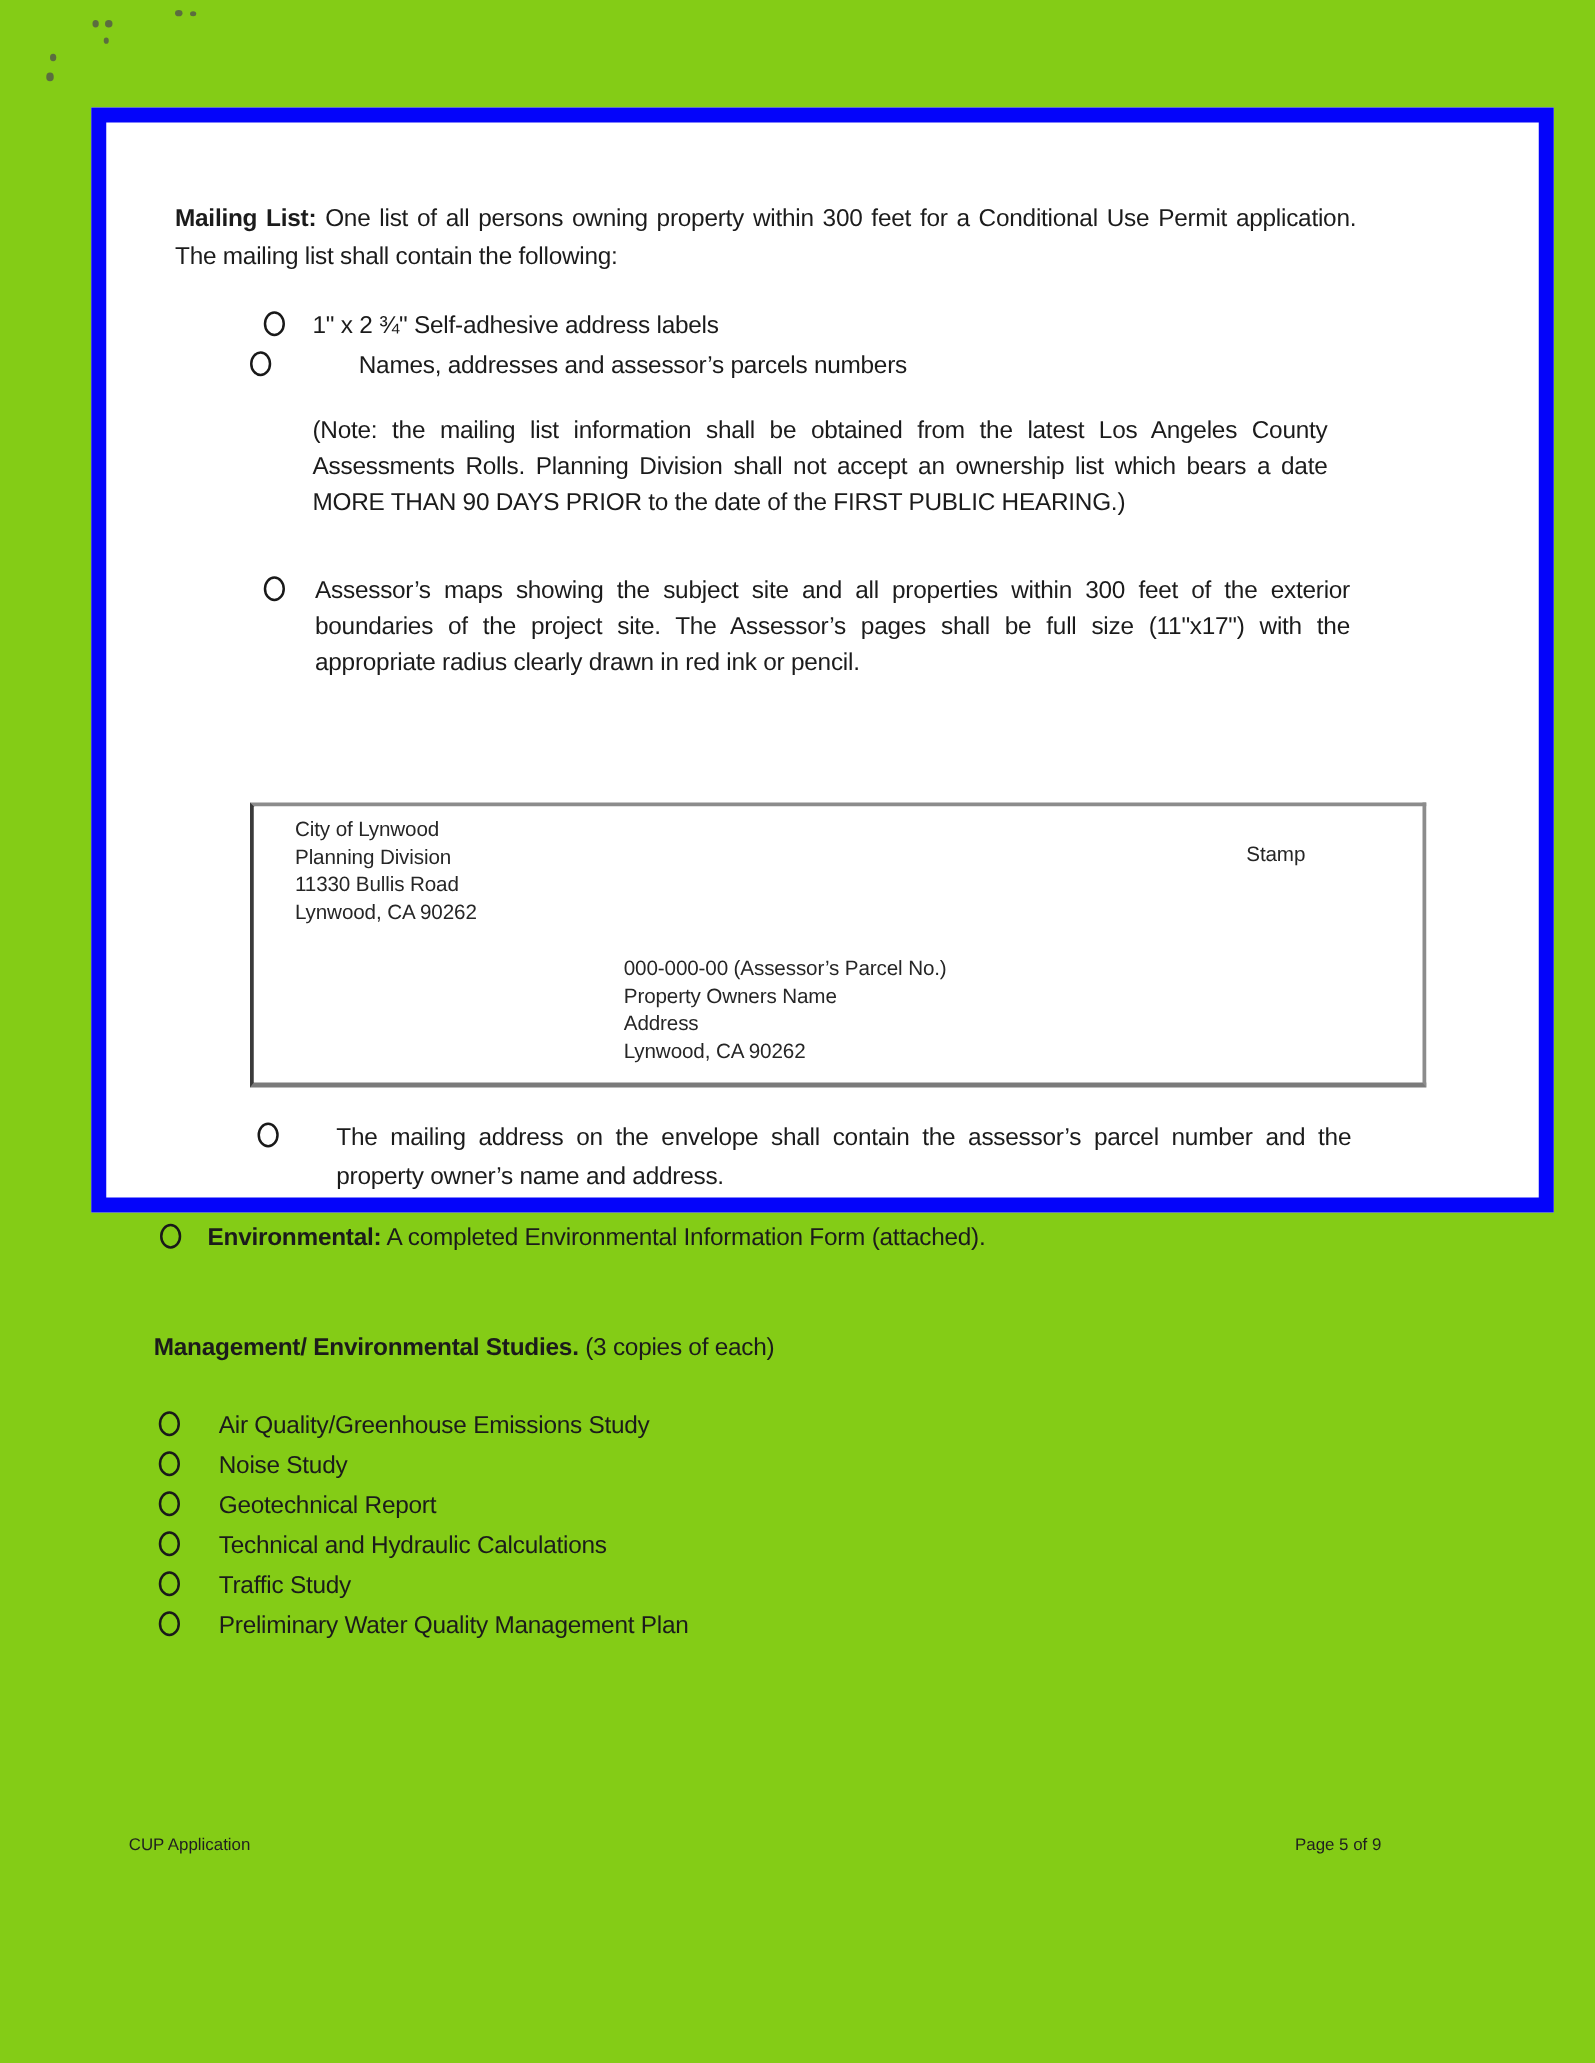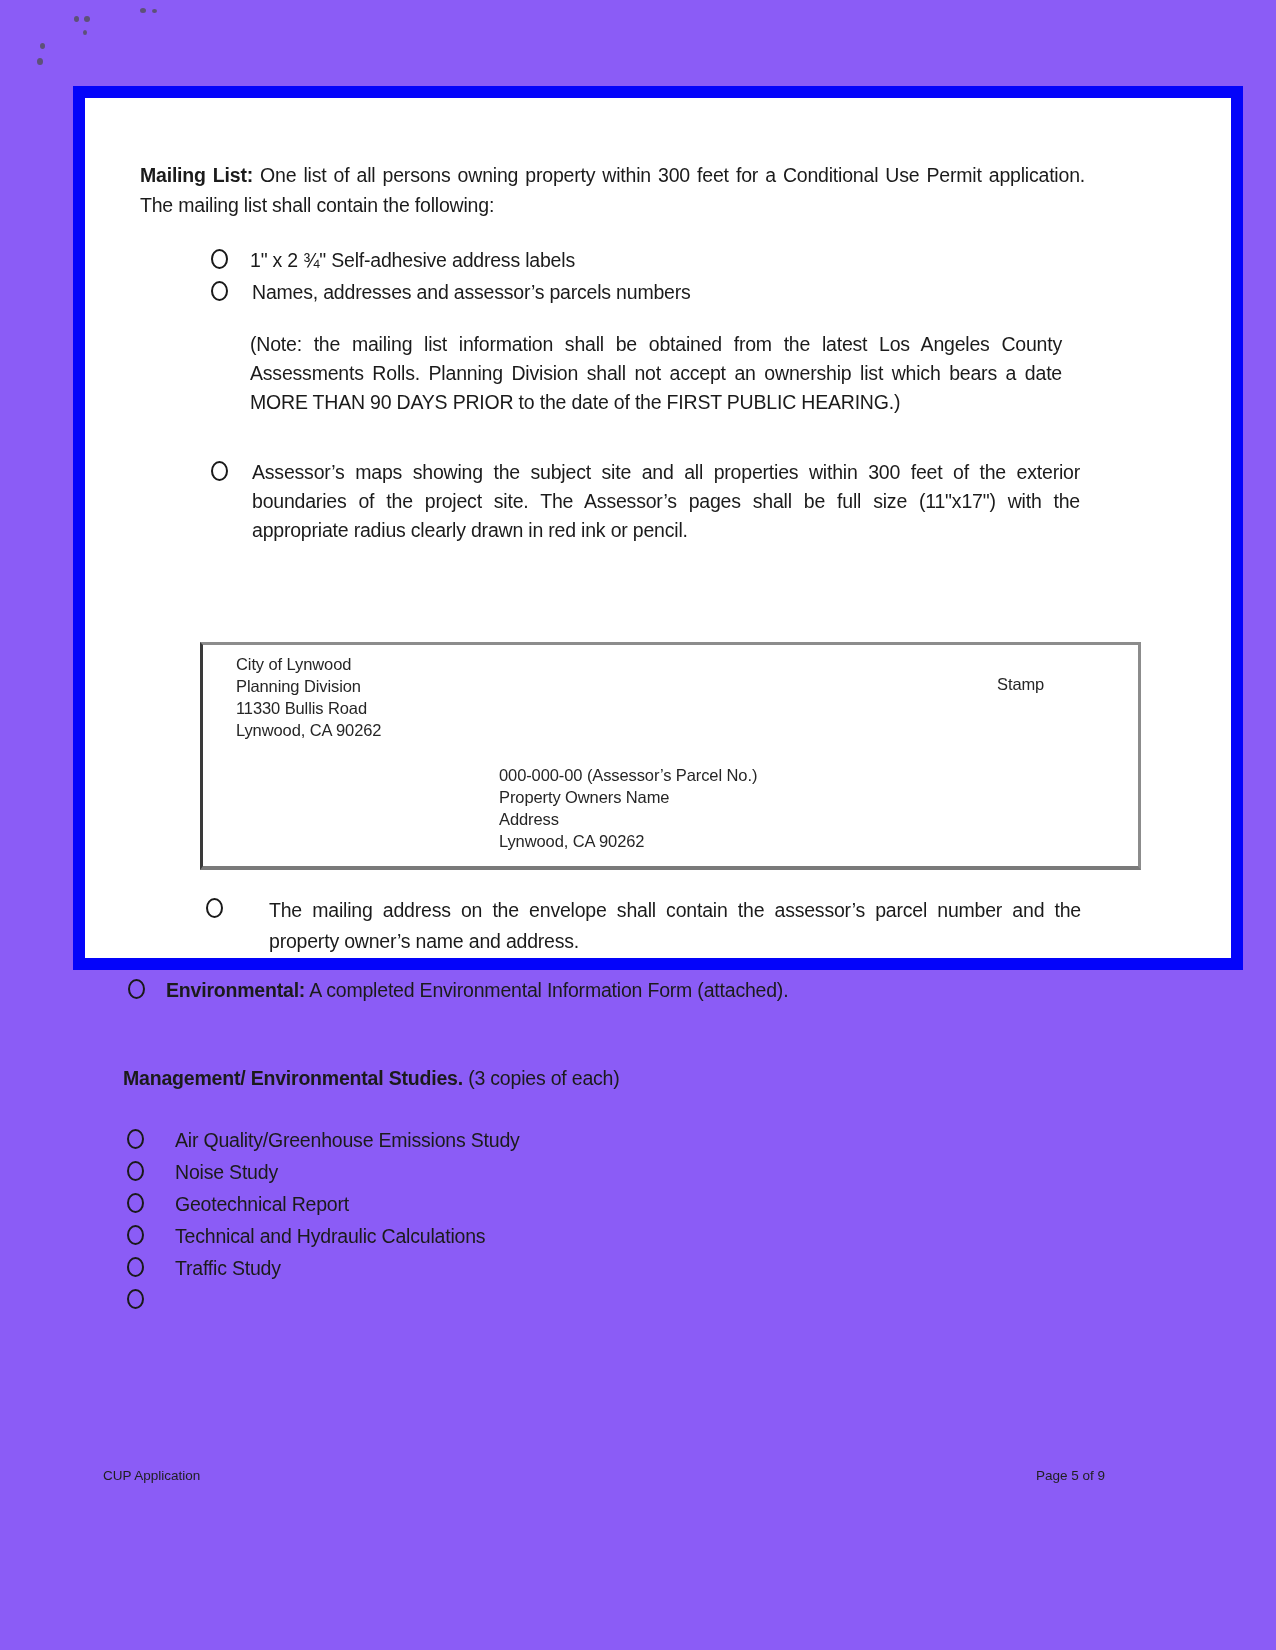--- a/index.html
+++ b/index.html
@@ -1,17 +1,17 @@
 <!DOCTYPE html>
 <html><head>
 <meta charset="utf-8">
 <style>
   html,body{margin:0;padding:0;background:#ffffff;}
   .page{
-    position:relative;width:1276px;height:1650px;background:#8b5cf6;
+    position:relative;width:1276px;height:1650px;background:#84cc16;
     font-family:"Liberation Sans",sans-serif;color:#1b1b1b;overflow:hidden;
     letter-spacing:-0.2px;
   }
   .abs{position:absolute;}
   .just{text-align:justify;}
   .blue-box{
     position:absolute;left:73px;top:86px;width:1170px;height:884px;
     border:12px solid #0404fa;box-sizing:border-box;background:#ffffff;
   }
   .para{font-size:19.5px;line-height:30px;margin:0;}
@@ -50,21 +50,21 @@
 
     <p class="para just abs" style="left:55px;top:62px;width:945px;">
       <b>Mailing List:</b><span> One list of all persons owning property within 300 feet for a Conditional Use Permit application. The mailing list shall contain the following:</span>
     </p>
 
     <div class="row abs" style="left:126px;top:148px;">
       <span class="cb" style="margin-right:22px;"></span>
       <div class="txt nowrap">1" x 2 ¾" Self-adhesive address labels</div>
     </div>
 
-    <div class="row abs" style="left:126px;top:180px;">
+    <div class="row abs" style="left:115px;top:180px;gap:46px;">
       <span class="cb" style="margin-right:24px;"></span>
       <div class="txt nowrap">Names, addresses and assessor’s parcels numbers</div>
     </div>
 
     <div class="txt just abs" style="left:165px;top:232px;width:812px;">(Note: the mailing list information shall be obtained from the latest Los Angeles County Assessments Rolls. Planning Division shall not accept an ownership list which bears a date MORE THAN 90 DAYS PRIOR to the date of the FIRST PUBLIC HEARING.)</div>
 
     <div class="row abs" style="left:126px;top:360px;">
       <span class="cb" style="margin-right:24px;"></span>
       <div class="txt just" style="width:828px;">Assessor’s maps showing the subject site and all properties within 300 feet of the exterior boundaries of the project site. The Assessor’s pages shall be full size (11"x17") with the appropriate radius clearly drawn in red ink or pencil.</div>
     </div>
@@ -120,19 +120,20 @@
     <div class="studies-row">
       <span class="cb"></span>
       <div class="txt nowrap">Technical and Hydraulic Calculations</div>
     </div>
     <div class="studies-row">
       <span class="cb"></span>
       <div class="txt nowrap">Traffic Study</div>
     </div>
     <div class="studies-row">
       <span class="cb"></span>
+      <div class="txt nowrap">Preliminary Water Quality Management Plan</div>
     </div>
   </div>
 
   <div class="footer-text nowrap abs" style="left:103px;top:1468px;">CUP Application</div>
   <div class="footer-text nowrap abs" style="left:1036px;top:1468px;">Page 5 of 9</div>
 
 </div>
 
 </body></html>

